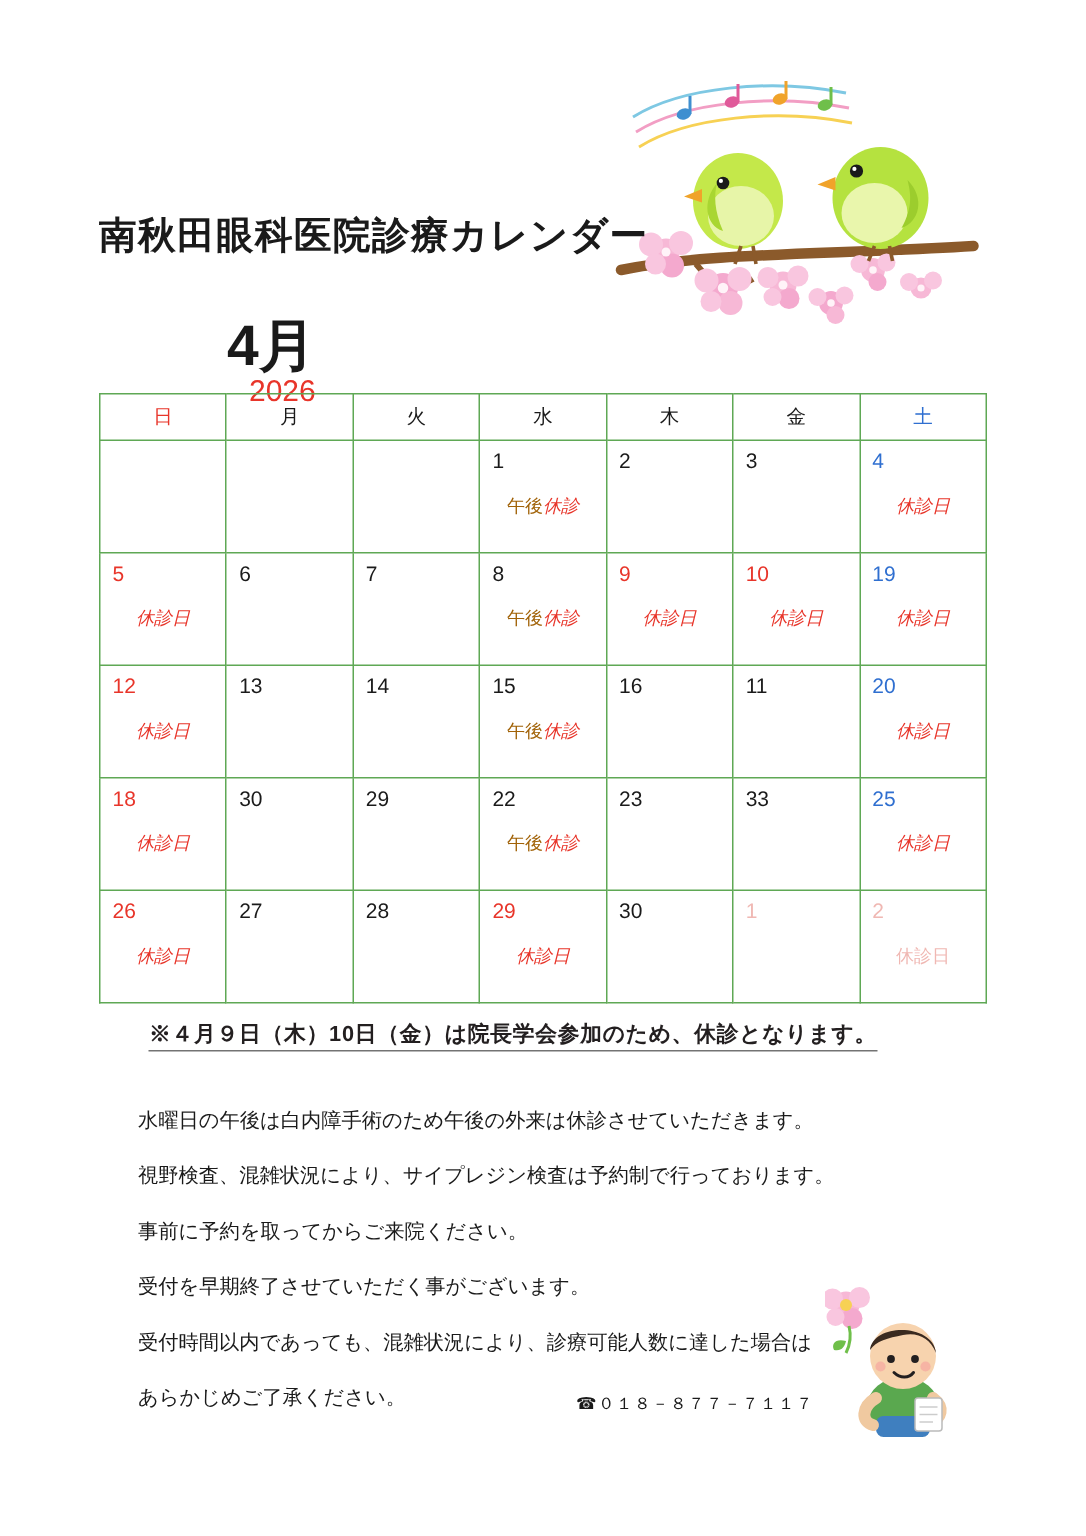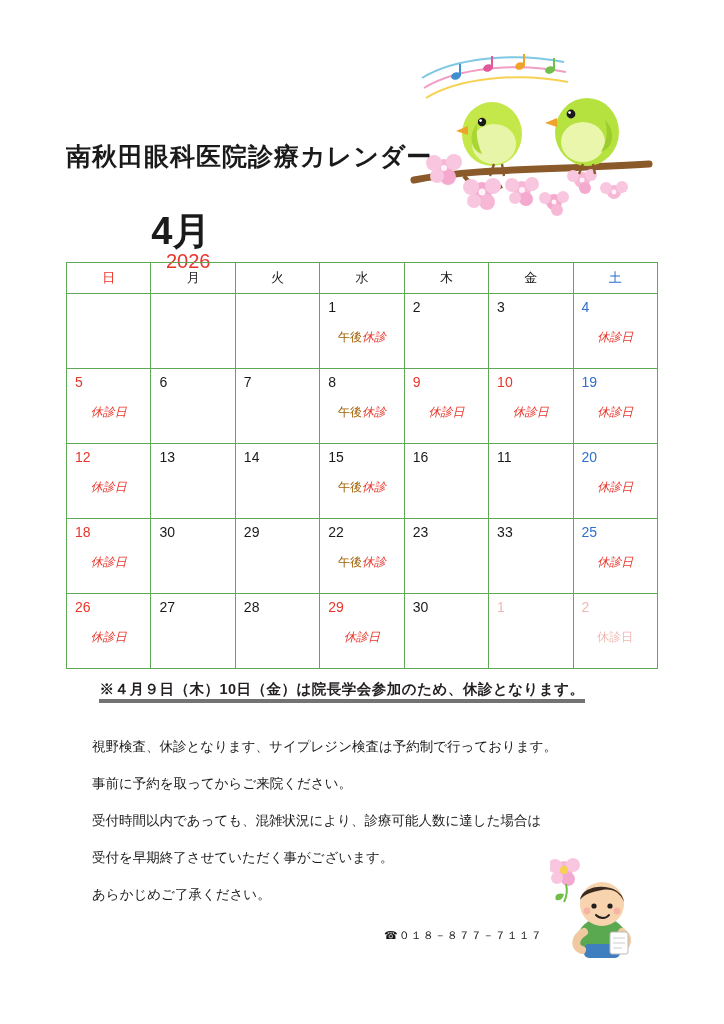--- a/index.html
+++ b/index.html
@@ -122,21 +122,21 @@
     position: absolute;
     left: 0;
     right: 0;
     top: 680px;
     text-align: center;
     font-size: 14.5px;
     font-weight: bold;
     letter-spacing: 0.5px;
   }
   .notice-main span {
-    border-bottom: 4px solid #737373;
+    border-bottom: 1px solid #737373;
     padding-bottom: 2px;
   }
   .body-text {
     position: absolute;
     left: 92px;
     top: 728px;
     width: 560px;
     font-size: 13.5px;
     line-height: 37px;
     color: #1a1a1a;
@@ -410,24 +410,25 @@
           </td>
         </tr>
       </tbody>
   </table>
 
   <div class="notice-main">
     <span>※４月９日（木）10日（金）は院長学会参加のため、休診となります。</span>
   </div>
 
   <div class="body-text" id="notice-lines">
-      <p>視野検査、休診となります、サイプレジン検査は予約制で行っております。</p>
+      <p>水曜日の午後は白内障手術のため午後の外来は休診させていただきます。</p>
+      <p>視野検査、混雑状況により、サイプレジン検査は予約制で行っております。</p>
       <p>事前に予約を取ってからご来院ください。</p>
+      <p>受付を早期終了させていただく事がございます。</p>
       <p>受付時間以内であっても、混雑状況により、診療可能人数に達した場合は</p>
-      <p>受付を早期終了させていただく事がございます。</p>
       <p>あらかじめご了承ください。</p>
     </div>
 
   <div class="phone">☎０１８－８７７－７１１７</div>
 
   <svg class="boy" viewBox="0 0 90 110">
 
     <g transform="translate(14,18)">
       <circle r="9" fill="#f7b8d6"></circle>
       <circle cx="9" cy="-5" r="7" fill="#f9c6df"></circle>

